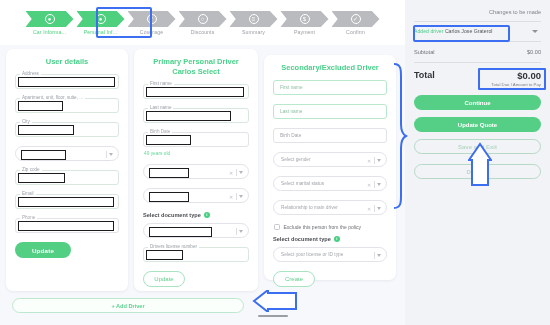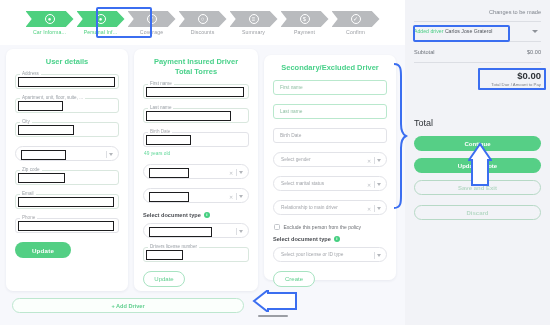--- a/index.html
+++ b/index.html
@@ -173,21 +173,21 @@
   .row-line {
     display: flex; align-items: center; justify-content: space-between;
     border-top: .8px solid #dcdee4; padding: 7px 0 7px 0;
   }
   .row-line .k { font-size: 5.6px; color: #6e737b; }
   .row-line .v { font-size: 5.6px; color: #6e737b; }
   .total-row {
     display: flex; align-items: flex-start; justify-content: space-between;
     border-top: .8px solid #dcdee4; padding-top: 7px; padding-bottom: 8px;
   }
-  .total-k { font-size: 9px; color: #2f3338; font-weight: normal; margin-top: 48px; }
+  .total-k { font-size: 9px; color: #2f3338; font-weight: bold; }
   .total-v { font-size: 9.5px; color: #2f3338; font-weight: bold; text-align: right; }
   .total-sub { font-size: 4.3px; color: #7a7e86; text-align: right; margin-top: 1px; }
   .sbtn {
     height: 15px; border-radius: 8px; display: flex; align-items: center;
     justify-content: center; font-size: 6px; font-weight: bold; margin-bottom: 7px;
   }
   .sbtn.fill { background: #56cf86; color: #fff; }
   .sbtn.ghost { background: transparent; color: #b7d9c6; border: .9px solid #b7d9c6; }
 
   
@@ -308,22 +308,22 @@
         <div class="fld-box"></div>
         <div class="fld-lab">Phone</div>
         <div class="val" style="width:96px"></div>
       </div>
 
       <div class="btn-solid">Update</div>
     </div>
 
     <div class="card card-2">
       <div class="card-title">
-        <span>Payment Insured Driver</span><br>
-        <span>Total Torres</span>
+        <span>Primary Personal Driver</span><br>
+        <span>Carlos Select</span>
       </div>
 
       <div class="fld">
         <div class="fld-box"></div>
         <div class="fld-lab">First name</div>
         <div class="val" style="width:98px"></div>
       </div>
 
       <div class="fld">
         <div class="fld-box"></div>

